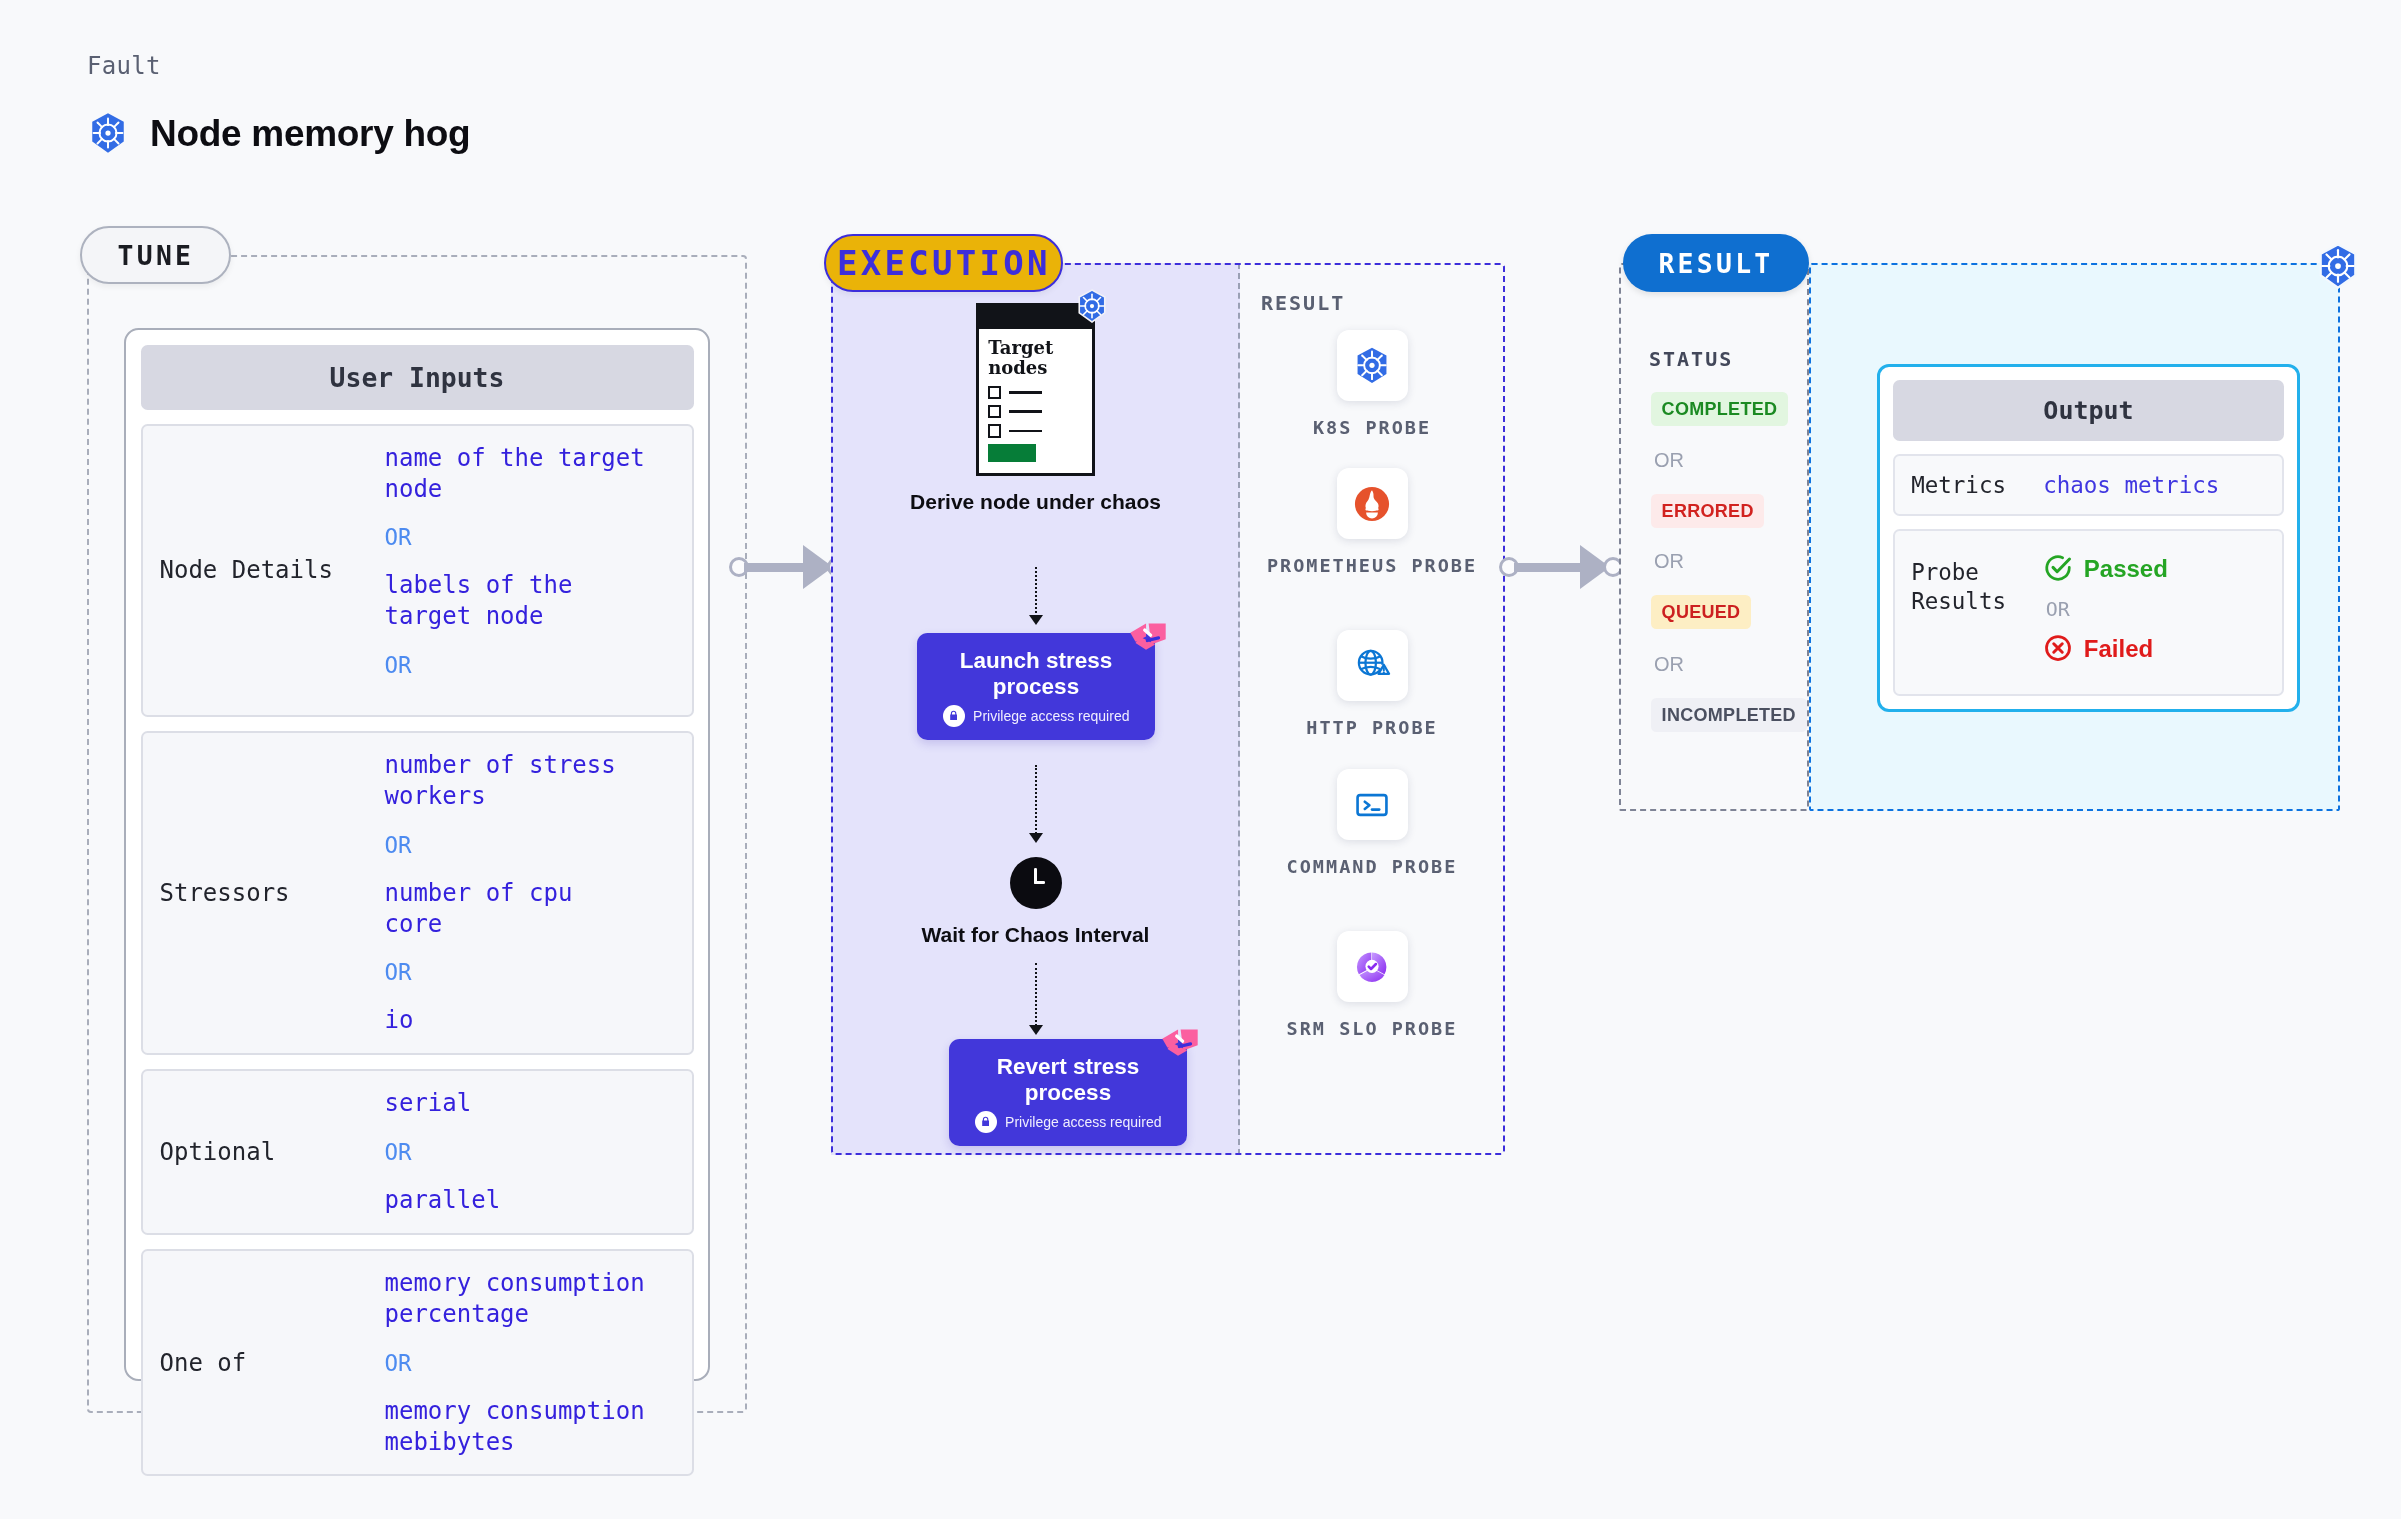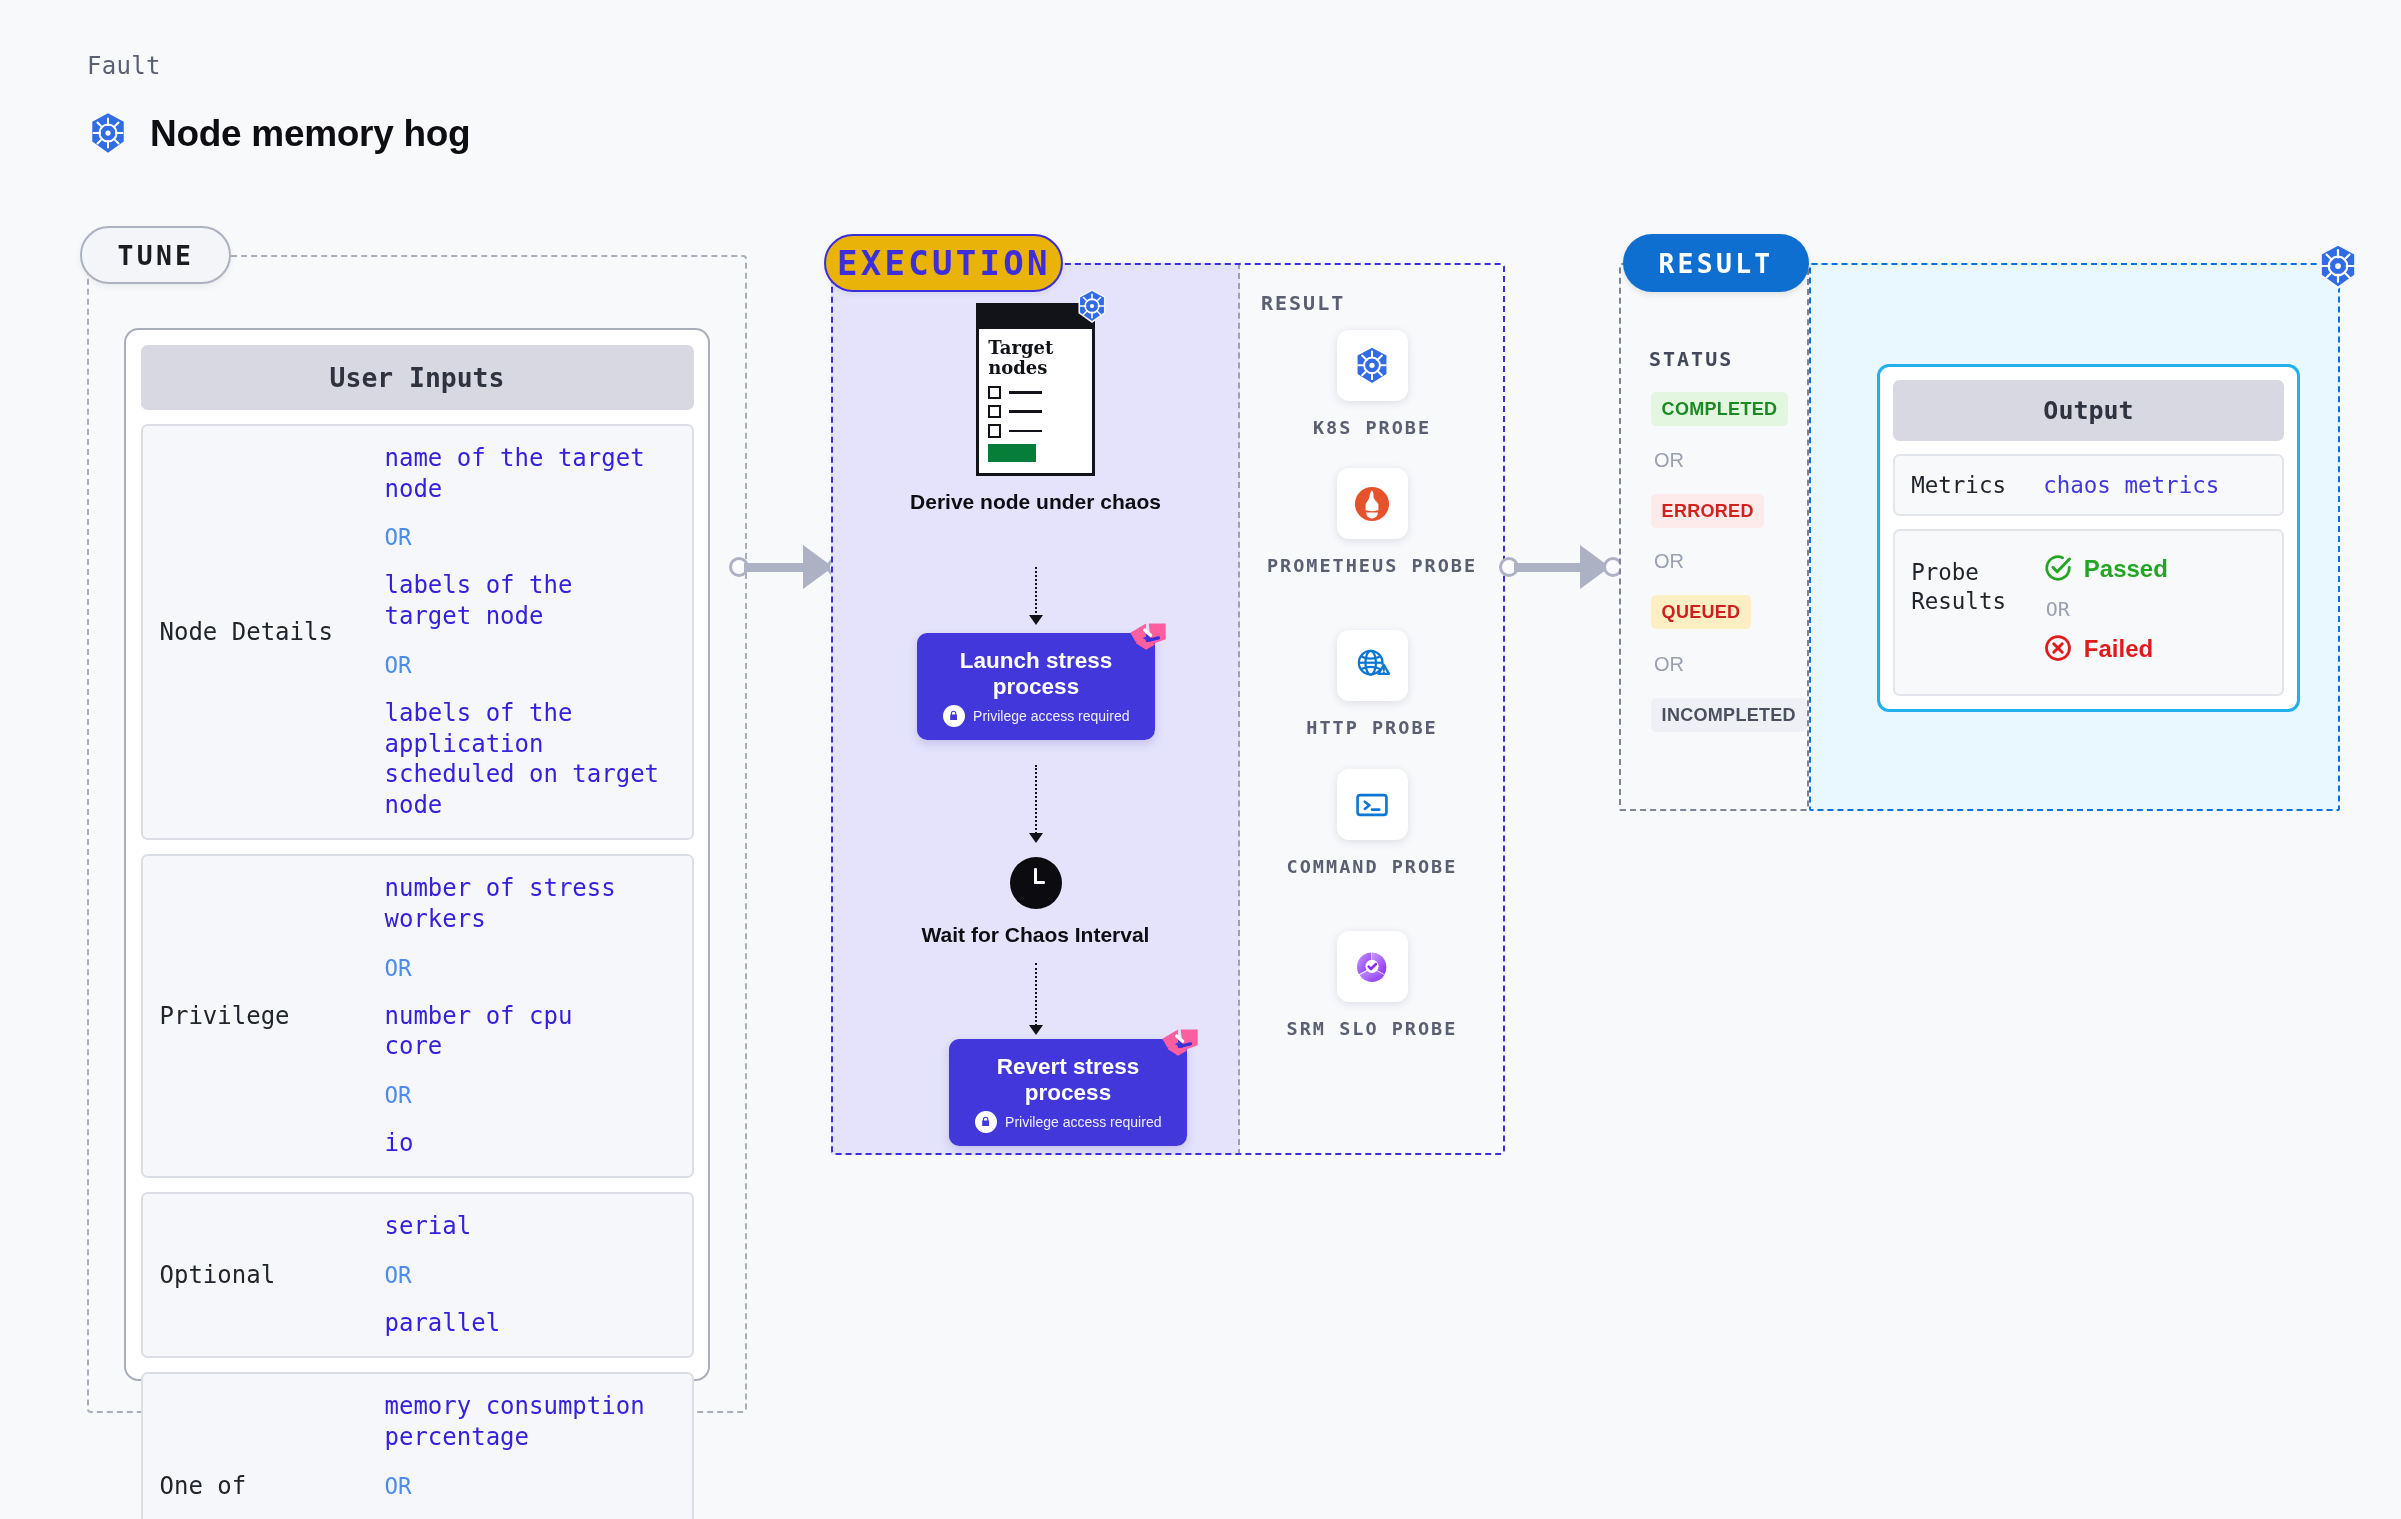--- a/index.html
+++ b/index.html
@@ -314,27 +314,25 @@
 
       <div class="ui-row">
         <div class="ui-row-label">Node Details</div>
         <div class="ui-row-values">
           <div class="ui-val">name of the target
 node</div>
           <div class="ui-or">OR</div>
           <div class="ui-val">labels of the
 target node</div>
           <div class="ui-or">OR</div>
-          <div class="ui-val">labels of the application
- scheduled on target node</div>
         </div>
       </div>
 
       <div class="ui-row">
-        <div class="ui-row-label">Privilege</div>
+        <div class="ui-row-label">Stressors</div>
         <div class="ui-row-values">
           <div class="ui-val">number of stress
 workers</div>
           <div class="ui-or">OR</div>
           <div class="ui-val">number of cpu
 core</div>
           <div class="ui-or">OR</div>
           <div class="ui-val">io</div>
         </div>
       </div>

